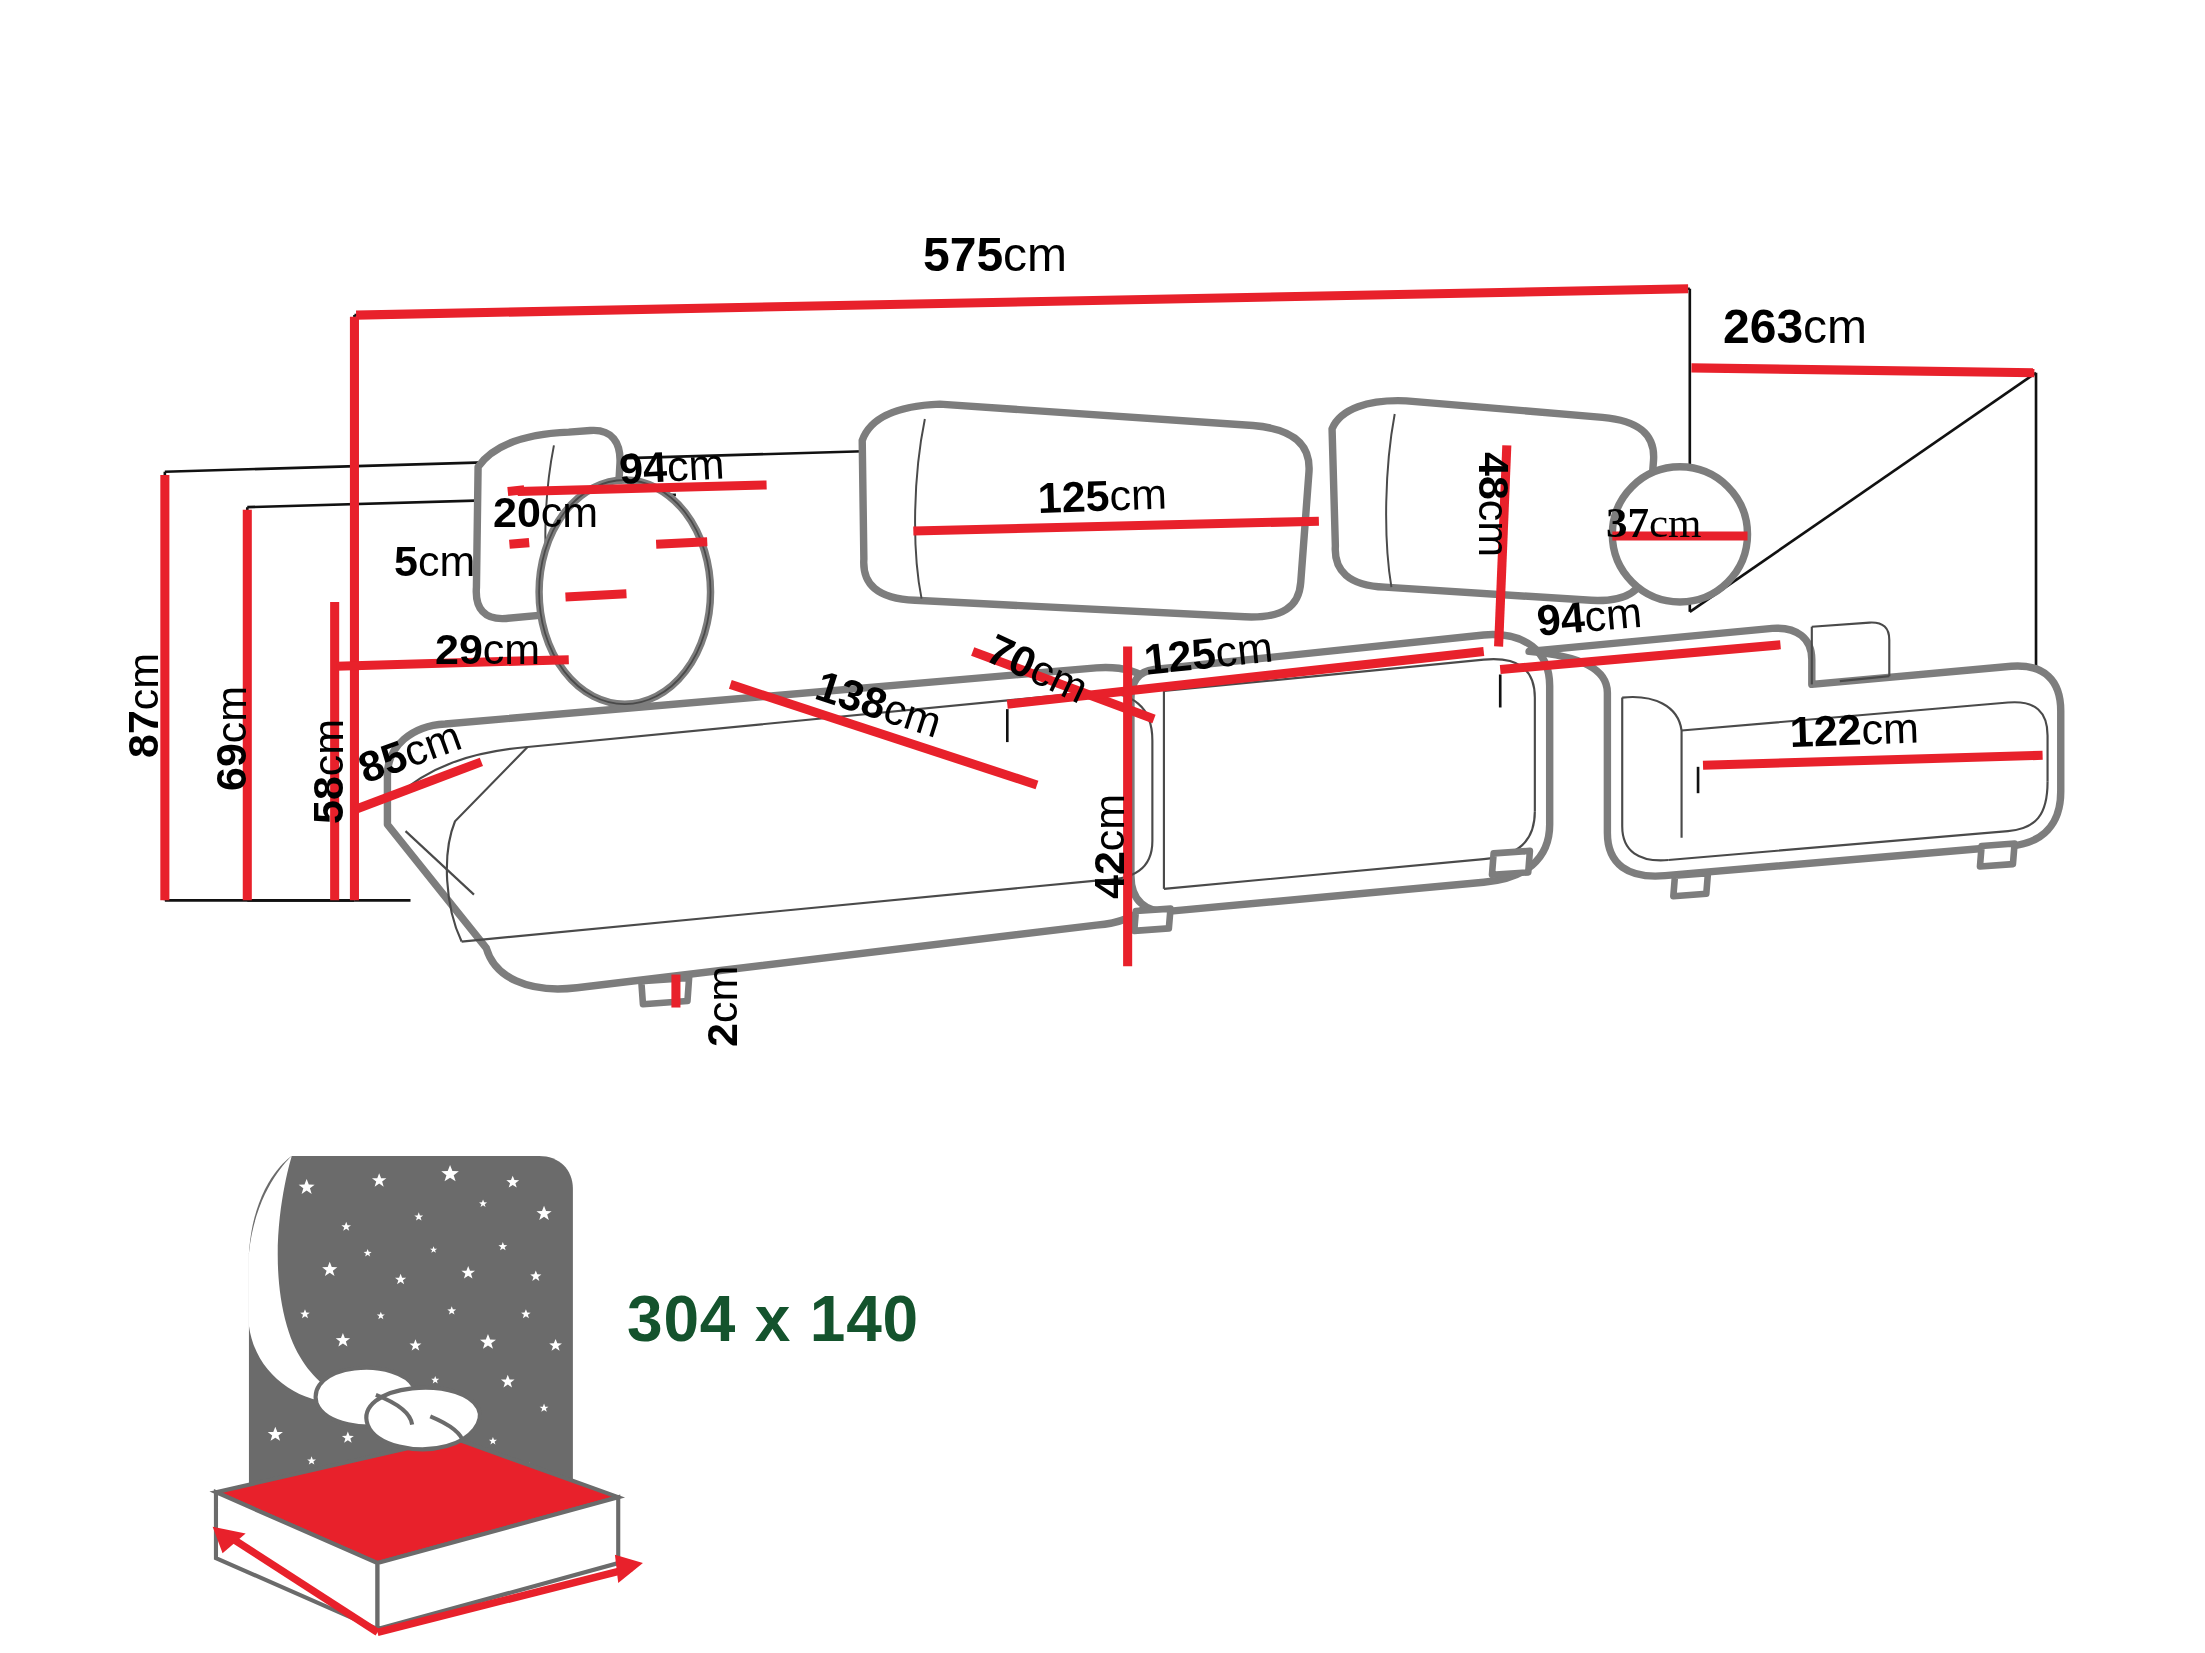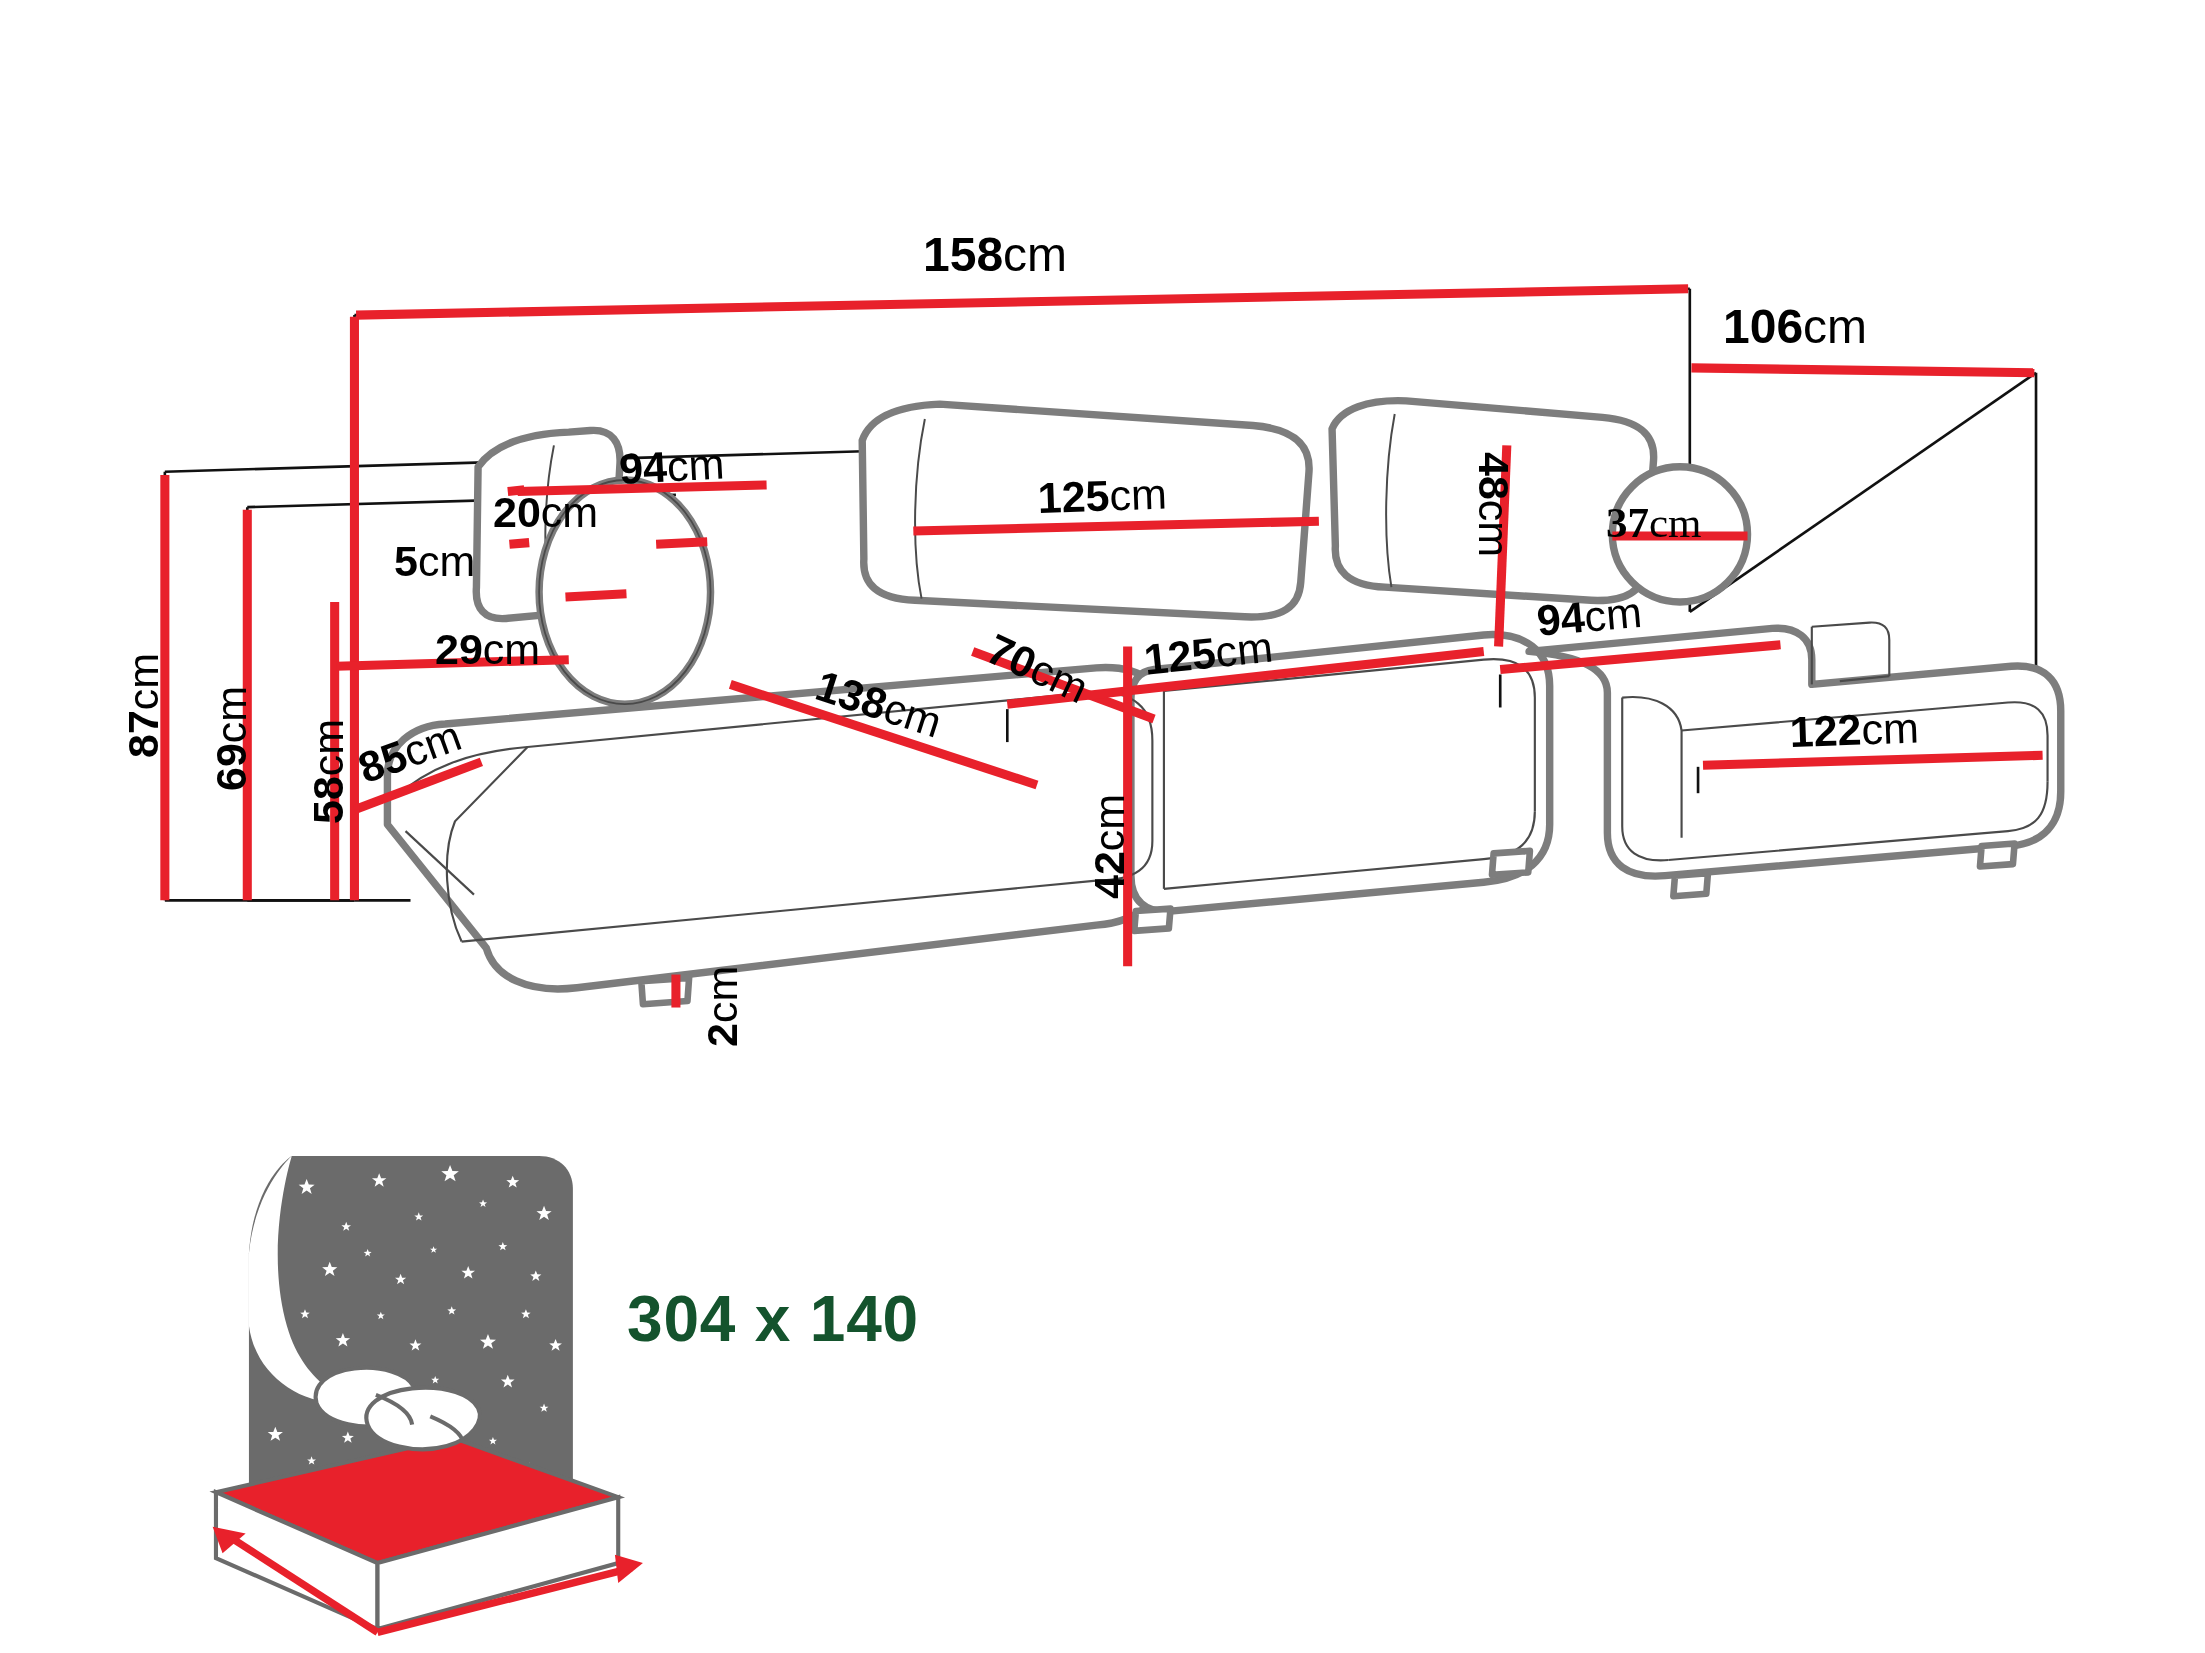--- a/index.html
+++ b/index.html
@@ -279,25 +279,25 @@
         <path d="M208,600 L516,522"></path>
       </g>
       <g fill="#e8212b">
         <path d="M8,472 L48,480 L20,504 Z"></path>
         <path d="M530,516 L496,506 L500,540 Z"></path>
       </g>
     </g>
   </svg>
 
   <div class="dimlabel" style="left:923px;top:231px;font-size:48px;transform:rotate(0deg);">
-    <span class="n">158</span><span class="u">cm</span>
+    <span class="n">575</span><span class="u">cm</span>
   </div>
 
   <div class="dimlabel" style="left:1723px;top:303px;font-size:48px;transform:rotate(0deg);">
-    <span class="n">106</span><span class="u">cm</span>
+    <span class="n">263</span><span class="u">cm</span>
   </div>
 
   <div class="dimlabel" style="left:618px;top:448px;font-size:43px;transform:rotate(-3deg);">
     <span class="n">94</span><span class="u">cm</span>
   </div>
 
   <div class="dimlabel" style="left:449px;top:491px;font-size:43px;transform:rotate(0deg);margin-left:44px;">
     <span class="n">20</span><span class="u">cm</span>
   </div>
 

